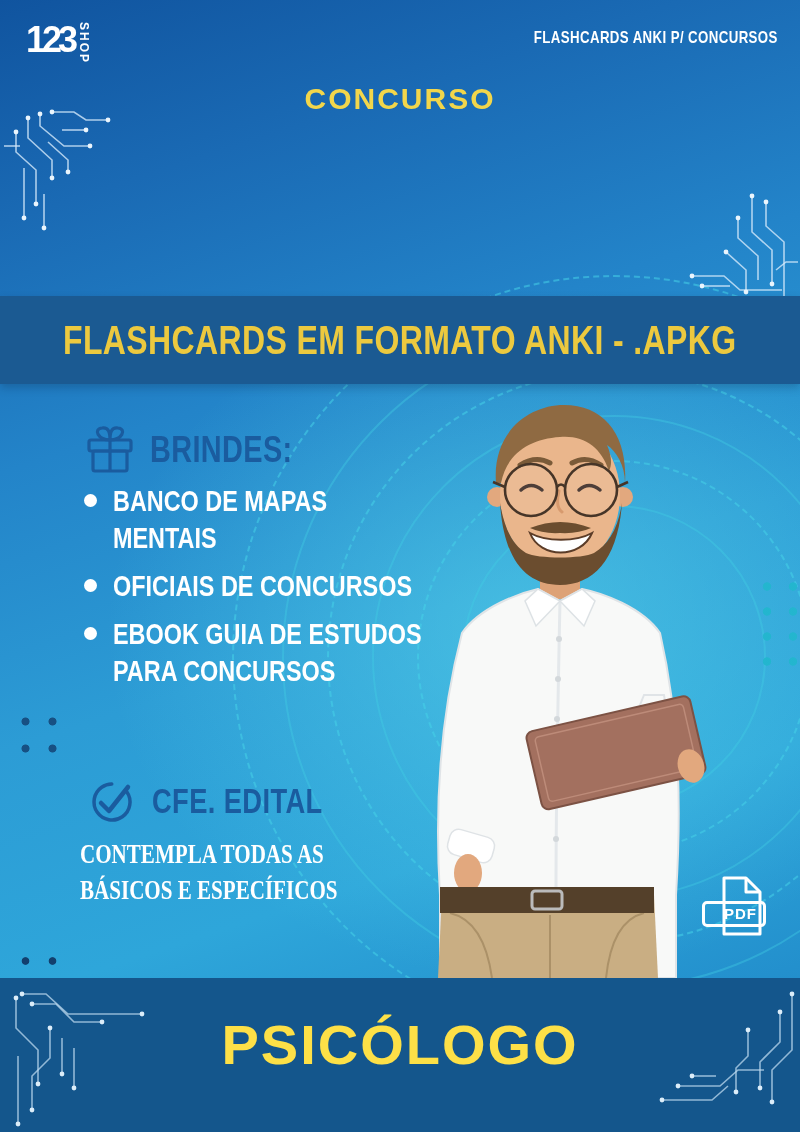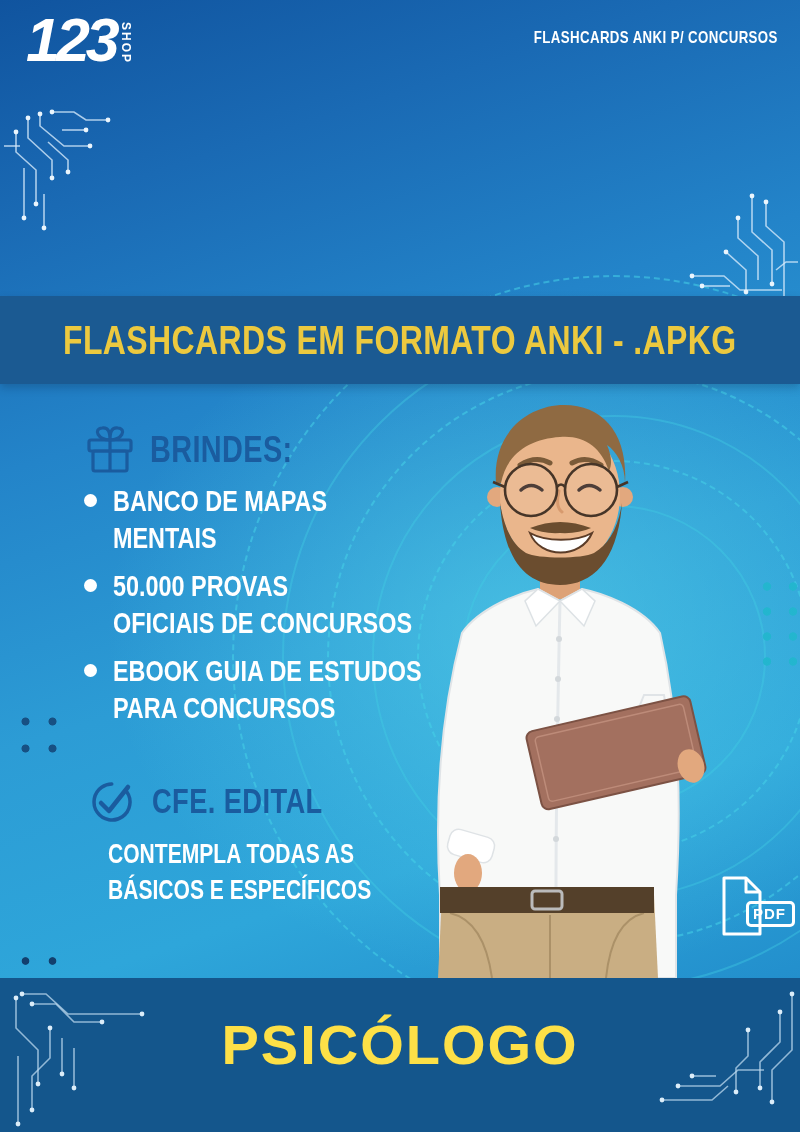--- a/index.html
+++ b/index.html
@@ -17,21 +17,21 @@
   
   .ring{position:absolute;border-radius:50%;pointer-events:none;}
   .r-solid{border:2px solid rgba(64,205,228,.40);}
   .r-dash{border:2px dashed rgba(70,210,232,.55);}
 
   
   .dots{position:absolute;pointer-events:none;}
 
   
   .logo{position:absolute;left:26px;top:14px;display:flex;align-items:flex-start;color:#fff;}
-  .logo-num{font-size:61px;font-weight:bold;font-style:italic;letter-spacing:-4px;line-height:52px;text-align:center;}
+  .logo-num{font-size:36px;font-weight:bold;letter-spacing:-4px;line-height:52px;text-align:center;}
   .logo-shop{writing-mode:vertical-rl;font-size:12px;font-weight:bold;letter-spacing:2px;margin-left:3px;margin-top:8px;}
   .topbar-right{position:absolute;right:22px;top:28px;color:#fff;font-size:17px;letter-spacing:.5px;}
 
   
   .kicker{position:absolute;left:0;top:82px;width:100%;text-align:center;color:#f2d64b;font-size:30px;font-weight:bold;letter-spacing:2px;}
   .title{position:absolute;left:0;top:112px;width:100%;text-align:center;color:#ffffff;font-weight:bold;font-size:71px;line-height:73px;letter-spacing:-1px;}
 
   
   .banner{position:absolute;left:0;top:296px;width:800px;height:88px;background:#1b5a92;
     box-shadow:0 4px 8px rgba(10,40,70,.25);display:flex;align-items:center;justify-content:center;}
@@ -39,26 +39,26 @@
 
   
   .brindes-head{position:absolute;left:84px;top:424px;display:flex;align-items:center;color:#1a5c9f;}
   .brindes-label{font-size:37px;margin-left:14px;letter-spacing:.5px;}
   .bullet-list{position:absolute;left:84px;top:482px;}
   .bullet-item{display:flex;margin-bottom:11px;}
   .bullet-dot{width:13px;height:13px;border-radius:50%;background:#fff;margin:12px 16px 0 0;flex:none;}
   .bullet-text{color:#fff;font-size:30px;line-height:37px;}
   .edital-head{position:absolute;left:88px;top:776px;display:flex;align-items:center;color:#1a5c9f;}
   .edital-label{font-size:35px;margin-left:14px;letter-spacing:.5px;}
-  .edital-par{position:absolute;left:108px;top:836px;color:#fff;font-size:27px;line-height:36px;}
+  .edital-par{position:absolute;left:80px;top:836px;color:#fff;font-size:27px;line-height:36px;font-family:Liberation Serif, serif;}
 
   
   .pdf-wrap{position:absolute;left:702px;top:872px;width:70px;height:70px;}
   .pdf-badge{position:absolute;left:0px;top:29px;border:3px solid #fff;border-radius:5px;color:#fff;
-    font-size:15px;font-weight:bold;padding:1px 6px 2px 4px;letter-spacing:1px;background:transparent;margin-left:44px;}
+    font-size:15px;font-weight:bold;padding:1px 6px 2px 19px;letter-spacing:1px;background:transparent;}
 
   
   .footer{position:absolute;left:0;top:978px;width:800px;height:154px;background:#14568c;}
   .footer-title{position:absolute;left:0;top:34px;width:100%;text-align:center;color:#fde047;font-weight:bold;font-size:56px;letter-spacing:2px;}
 
   svg{display:block;}
   .circuit{position:absolute;pointer-events:none;}
 </style>
 </head>
 <body>
@@ -134,20 +134,21 @@
 
   <div class="logo">
     <span class="logo-num">123</span>
     <span class="logo-shop">SHOP</span>
   </div>
 
   <div class="topbar-right">
     <span class="cond cond-r">FLASHCARDS ANKI P/ CONCURSOS</span>
   </div>
 
+  <div class="kicker">CONCURSO</div>
 
   <div class="banner">
     <span class="banner-text cond cond-c">FLASHCARDS EM FORMATO ANKI - .APKG</span>
   </div>
 
   <svg style="position:absolute;left:380px;top:395px;" width="360" height="583" viewBox="0 0 360 583">
 
     <rect x="160" y="162" width="40" height="42" fill="#dda277"></rect>
 
     <path d="M60,583 L60,500 C55,420 58,330 82,238 C100,212 140,198 158,194 L180,206 L202,194 C222,198 262,212 280,238 C301,330 301,420 296,500 L296,583 Z" fill="#f8f9f8" stroke="#e0e4e7" stroke-width="2"></path>
@@ -223,21 +224,20 @@
     <div class="bullet-item">
       <span class="bullet-dot"></span>
       <div class="bullet-text">
         <div><span class="cond">BANCO DE MAPAS</span></div>
         <div><span class="cond">MENTAIS</span></div>
       </div>
     </div>
     <div class="bullet-item">
       <span class="bullet-dot"></span>
       <div class="bullet-text">
-        <div><span class="cond">50.000 PROVAS</span></div>
         <div><span class="cond">OFICIAIS DE CONCURSOS</span></div>
       </div>
     </div>
     <div class="bullet-item">
       <span class="bullet-dot"></span>
       <div class="bullet-text">
         <div><span class="cond">EBOOK GUIA DE ESTUDOS</span></div>
         <div><span class="cond">PARA CONCURSOS</span></div>
       </div>
     </div>

